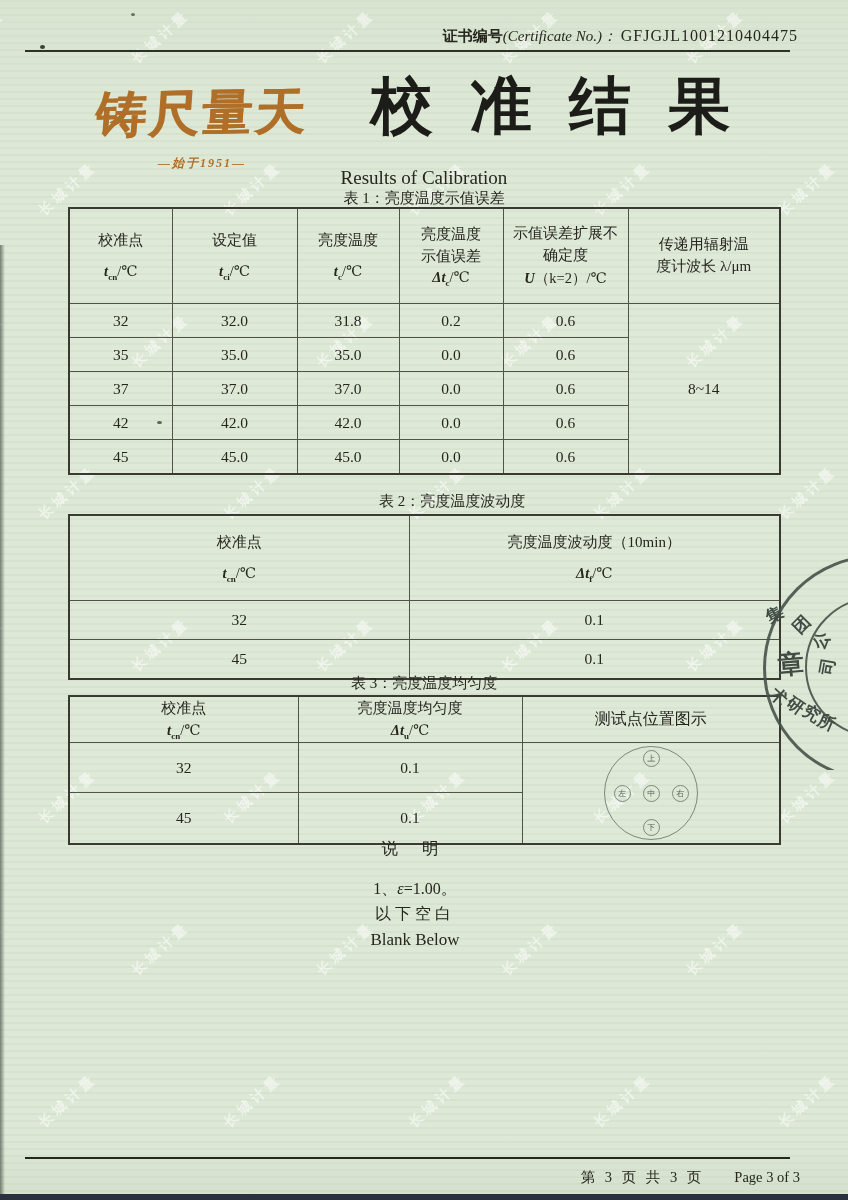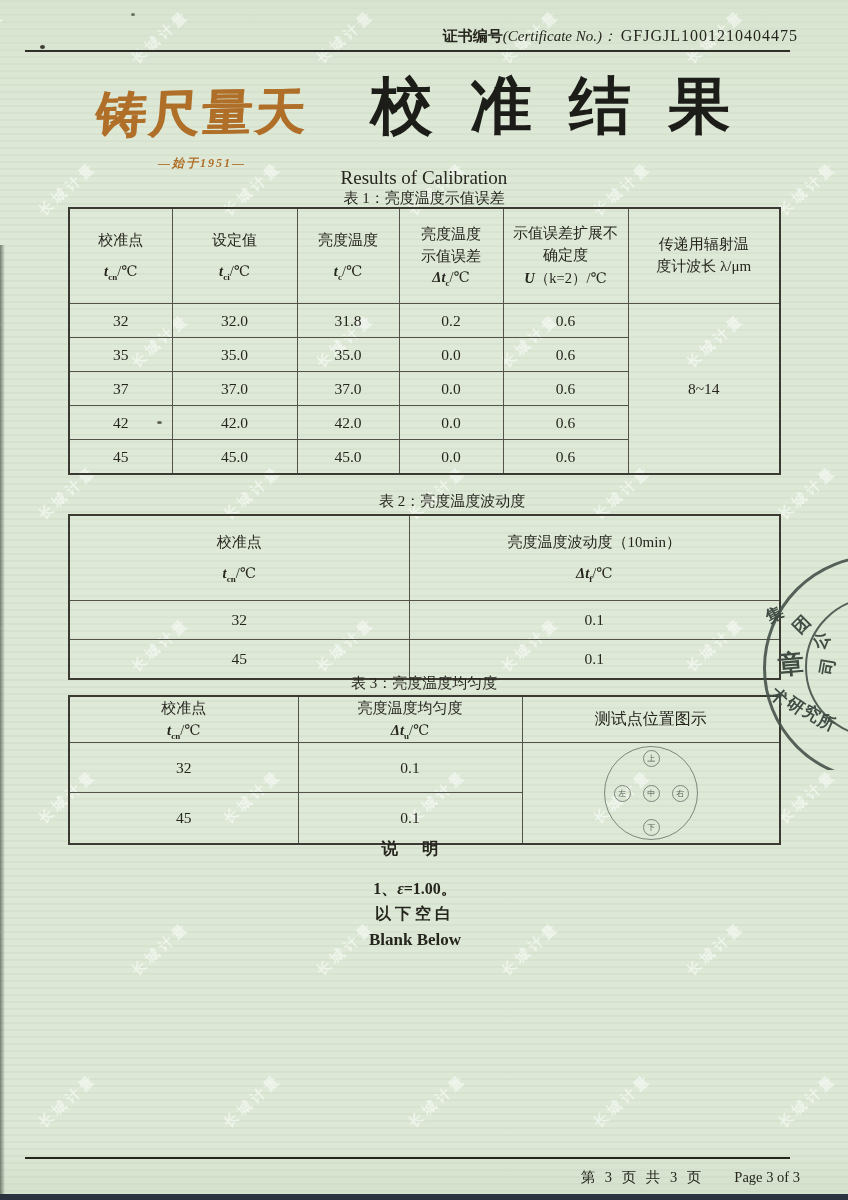--- a/index.html
+++ b/index.html
@@ -74,21 +74,21 @@
   .diag { width:92px; height:92px; border:1px solid #7d877c; border-radius:50%; position:relative; margin:3px auto; }
   .pt { position:absolute; width:15px; height:15px; border:1px solid #7d877c; border-radius:50%;
         font-size:8px; line-height:15px; text-align:center; color:#5a6058; }
   .pt-top    { left:38px; top:3px; }
   .pt-left   { left:9px;  top:38px; }
   .pt-center { left:38px; top:38px; }
   .pt-right  { left:67px; top:38px; }
   .pt-bottom { left:38px; top:72px; }
 
   
-  .notes { left:20px; top:838px; width:790px; text-align:center;font-weight:bold; }
+  .notes { left:20px; top:838px; width:790px; text-align:center; }
   .note-head { font-size:16.5px; letter-spacing:10px; }
   .note-item { font-size:16px; margin-top:19px; }
   .note-item .eps { font-style:italic; }
   .note-blank-zh { font-size:16px; letter-spacing:4px; margin-top:4px; }
   .note-blank-en { font-size:17px; margin-top:5px; }
 
   
   .stamp { left:758px; top:555px; width:90px; height:215px; overflow:hidden; color:#414d44; z-index:3; }
   .st-arc { position:absolute; border-radius:50%; border:3px solid #46524a; opacity:.9; }
   .st-outer { left:5px; top:0; width:220px; height:220px; }

